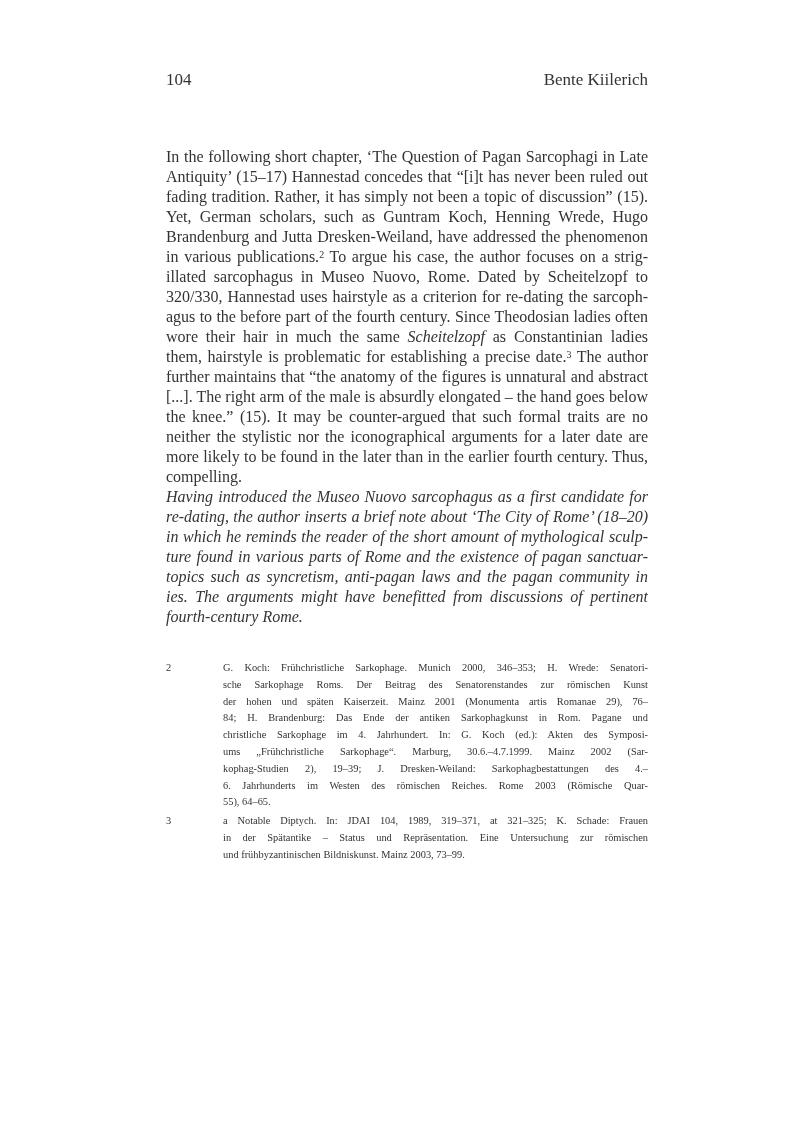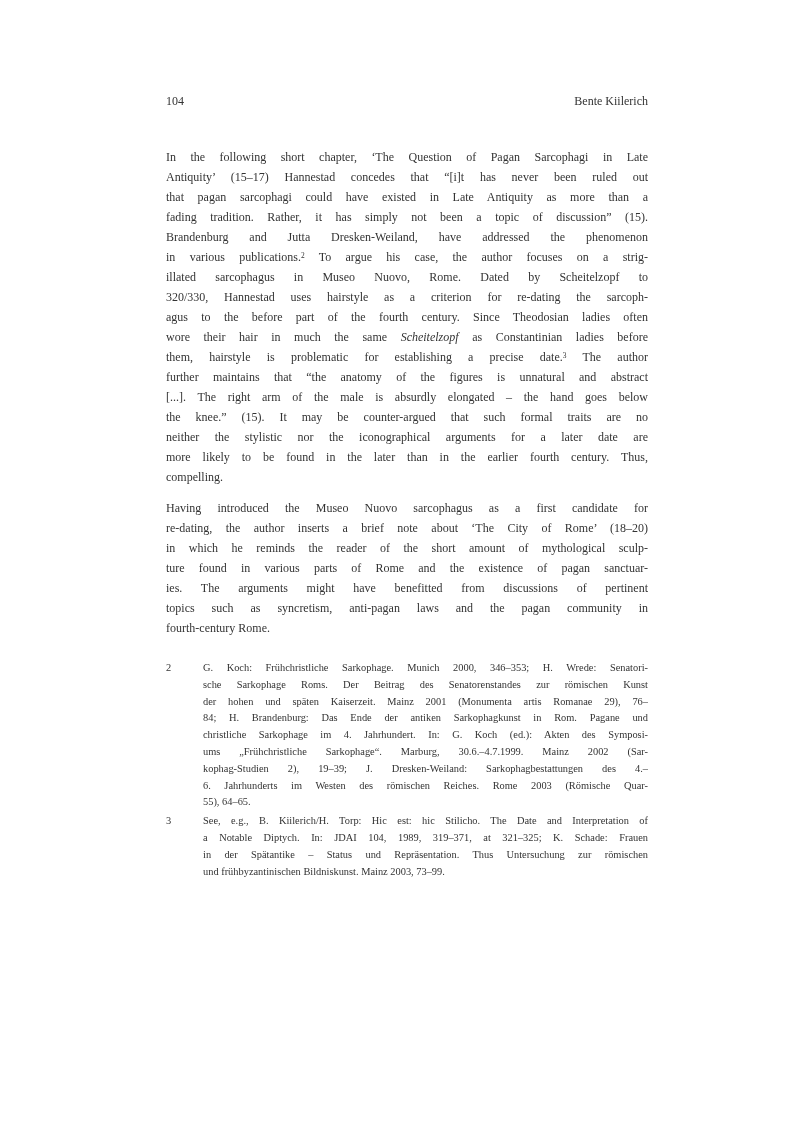--- a/index.html
+++ b/index.html
@@ -12,32 +12,32 @@
     overflow: hidden;
   }
   .page {
     position: absolute; inset: 0;
     background: #ffffff;
   }
   
   .page-header {
     position: absolute;
     top: 72px; left: 166px; width: 482px; height: 16px;
-    font-size: 12px; line-height: 16px; margin-top: 21px;
+    font-size: 17px; line-height: 16px;
   }
   .page-number { position: absolute; left: 0; top: 0; }
   .running-head { display: block; text-align: right; }
   
   .body-text {
     position: absolute;
     top: 147px; left: 166px; width: 482px;
-    font-size: 12px;
+    font-size: 16px;
   }
   .paragraph { }
-  .para-2 { margin-top: 11px; }
+  .para-2 { margin-top: 0; font-style: italic; }
   .line {
     height: 20px; line-height: 20px;
     overflow: hidden;
     text-align: justify;
     text-align-last: justify;
     -moz-text-align-last: justify;
     text-justify: inter-word;
     white-space: normal;
   }
   .line.last { text-align-last: left; -moz-text-align-last: left; }
@@ -51,59 +51,59 @@
   
   .footnotes {
     position: absolute;
     top: 660px; left: 166px; width: 482px;
     font-size: 10.4px;
   }
   .footnote { display: flex; align-items: flex-start; }
   .footnote + .footnote { margin-top: 2px; }
   .fn-num { width: 37px; flex: 0 0 37px; line-height: 16.8px; }
   .fn-text { width: 445px; flex: 1 1 auto; }
-  .footnote .line { height: 16.8px; line-height: 16.8px; }
+  .footnote .line { height: 16.8px; line-height: 16.8px; margin-left: 20px; }
 </style>
 </head>
 <body>
 
 <div class="page">
 
   <header class="page-header">
     <span class="page-number">104</span>
     <span class="running-head">Bente Kiilerich</span>
   </header>
 
   <main class="body-text">
     <div class="paragraph para-1">
         <div class="line">In the following short chapter, ‘The Question of Pagan Sarcophagi in Late</div>
         <div class="line">Antiquity’ (15–17) Hannestad concedes that “[i]t has never been ruled out</div>
-        <div class="line">that pagan sarcophagi could have existed in Late Antiquity as more than a</div>
         <div class="line">fading tradition. Rather, it has simply not been a topic of discussion” (15).</div>
+        <div class="line">Yet, German scholars, such as Guntram Koch, Henning Wrede, Hugo</div>
         <div class="line">Brandenburg and Jutta Dresken-Weiland, have addressed the phenomenon</div>
         <div class="line">in various publications.<sup>2</sup> To argue his case, the author focuses on a strig-</div>
         <div class="line">illated sarcophagus in Museo Nuovo, Rome. Dated by Scheitelzopf to</div>
         <div class="line">320/330, Hannestad uses hairstyle as a criterion for re-dating the sarcoph-</div>
         <div class="line">agus to the before part of the fourth century. Since Theodosian ladies often</div>
         <div class="line">wore their hair in much the same <i>Scheitelzopf</i> as Constantinian ladies before</div>
         <div class="line">them, hairstyle is problematic for establishing a precise date.<sup>3</sup> The author</div>
         <div class="line">further maintains that “the anatomy of the figures is unnatural and abstract</div>
         <div class="line">[...]. The right arm of the male is absurdly elongated – the hand goes below</div>
         <div class="line">the knee.” (15). It may be counter-argued that such formal traits are no</div>
         <div class="line">neither the stylistic nor the iconographical arguments for a later date are</div>
         <div class="line">more likely to be found in the later than in the earlier fourth century. Thus,</div>
         <div class="line last">compelling.</div>
       </div>
     <div class="paragraph para-2">
         <div class="line">Having introduced the Museo Nuovo sarcophagus as a first candidate for</div>
         <div class="line">re-dating, the author inserts a brief note about ‘The City of Rome’ (18–20)</div>
         <div class="line">in which he reminds the reader of the short amount of mythological sculp-</div>
         <div class="line">ture found in various parts of Rome and the existence of pagan sanctuar-</div>
+        <div class="line">topics such as syncretism, anti-pagan laws and the pagan community in</div>
         <div class="line">ies. The arguments might have benefitted from discussions of pertinent</div>
-        <div class="line">topics such as syncretism, anti-pagan laws and the pagan community in</div>
         <div class="line last">fourth-century Rome.</div>
       </div>
   </main>
 
   <section class="footnotes">
     <div class="footnote">
       <span class="fn-num">2</span>
       <div class="fn-text">
           <div class="line">G. Koch: Frühchristliche Sarkophage. Munich 2000, 346–353; H. Wrede: Senatori-</div>
           <div class="line">sche Sarkophage Roms. Der Beitrag des Senatorenstandes zur römischen Kunst</div>
@@ -112,21 +112,20 @@
           <div class="line">christliche Sarkophage im 4. Jahrhundert. In: G. Koch (ed.): Akten des Symposi-</div>
           <div class="line">ums „Frühchristliche Sarkophage“. Marburg, 30.6.–4.7.1999. Mainz 2002 (Sar-</div>
           <div class="line">kophag-Studien 2), 19–39; J. Dresken-Weiland: Sarkophagbestattungen des 4.–</div>
           <div class="line">6. Jahrhunderts im Westen des römischen Reiches. Rome 2003 (Römische Quar-</div>
           <div class="line last">55), 64–65.</div>
         </div>
     </div>
     <div class="footnote">
       <span class="fn-num">3</span>
       <div class="fn-text">
-          <div class="line">See, e.g., B. Kiilerich/H. Torp: Hic est: hic Stilicho. The Date and Interpretation of</div>
           <div class="line">a Notable Diptych. In: JDAI 104, 1989, 319–371, at 321–325; K. Schade: Frauen</div>
-          <div class="line">in der Spätantike – Status und Repräsentation. Thus Untersuchung zur römischen</div>
+          <div class="line">in der Spätantike – Status und Repräsentation. Eine Untersuchung zur römischen</div>
           <div class="line last">und frühbyzantinischen Bildniskunst. Mainz 2003, 73–99.</div>
         </div>
     </div>
   </section>
 
 </div>
 
 </body></html>

